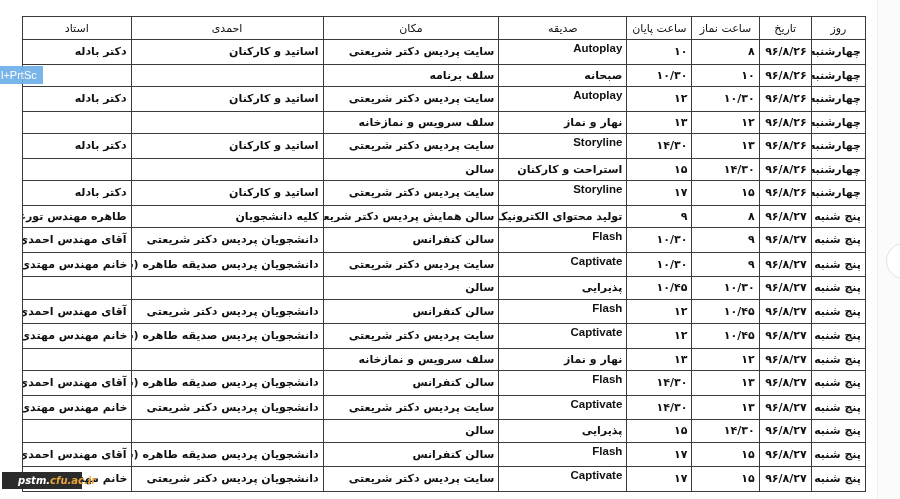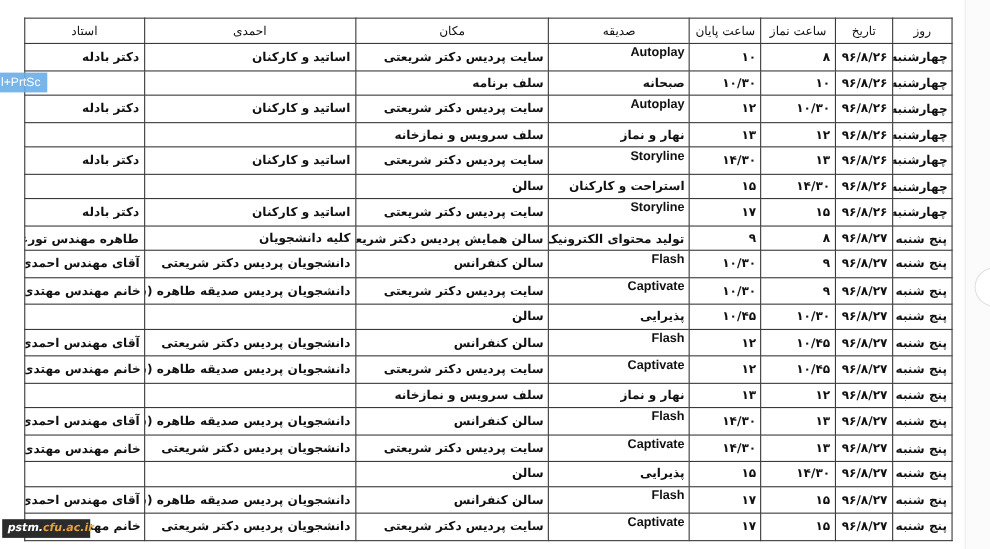--- a/index.html
+++ b/index.html
@@ -51,21 +51,21 @@
     background: #6aaee8; color: #ffffff;
     font-family: "Liberation Sans", sans-serif; font-size: 11px;
     line-height: 18px; padding-left: 1px; overflow: hidden; white-space: nowrap;
     opacity: 0.9;
     margin-top: 24px;
   }
   .watermark {
     position: absolute; left: 2px; top: 472px; width: 80px; height: 17px;
     background: #2b2b2b; color: #ffffff;
     font-family: "DejaVu Sans", sans-serif; font-size: 10px; font-weight: bold; font-style: italic;
-    line-height: 17px; padding-left: 5px; box-sizing: border-box; white-space: nowrap;
+    line-height: 17px; padding-left: 16px; box-sizing: border-box; white-space: nowrap;
   }
   .watermark .accent { color: #e8a23a; }
 </style>
 </head>
 <body>
 
 <div class="right-strip"></div>
 <div class="circle-btn"></div>
 
 <table class="schedule" id="schedule">

